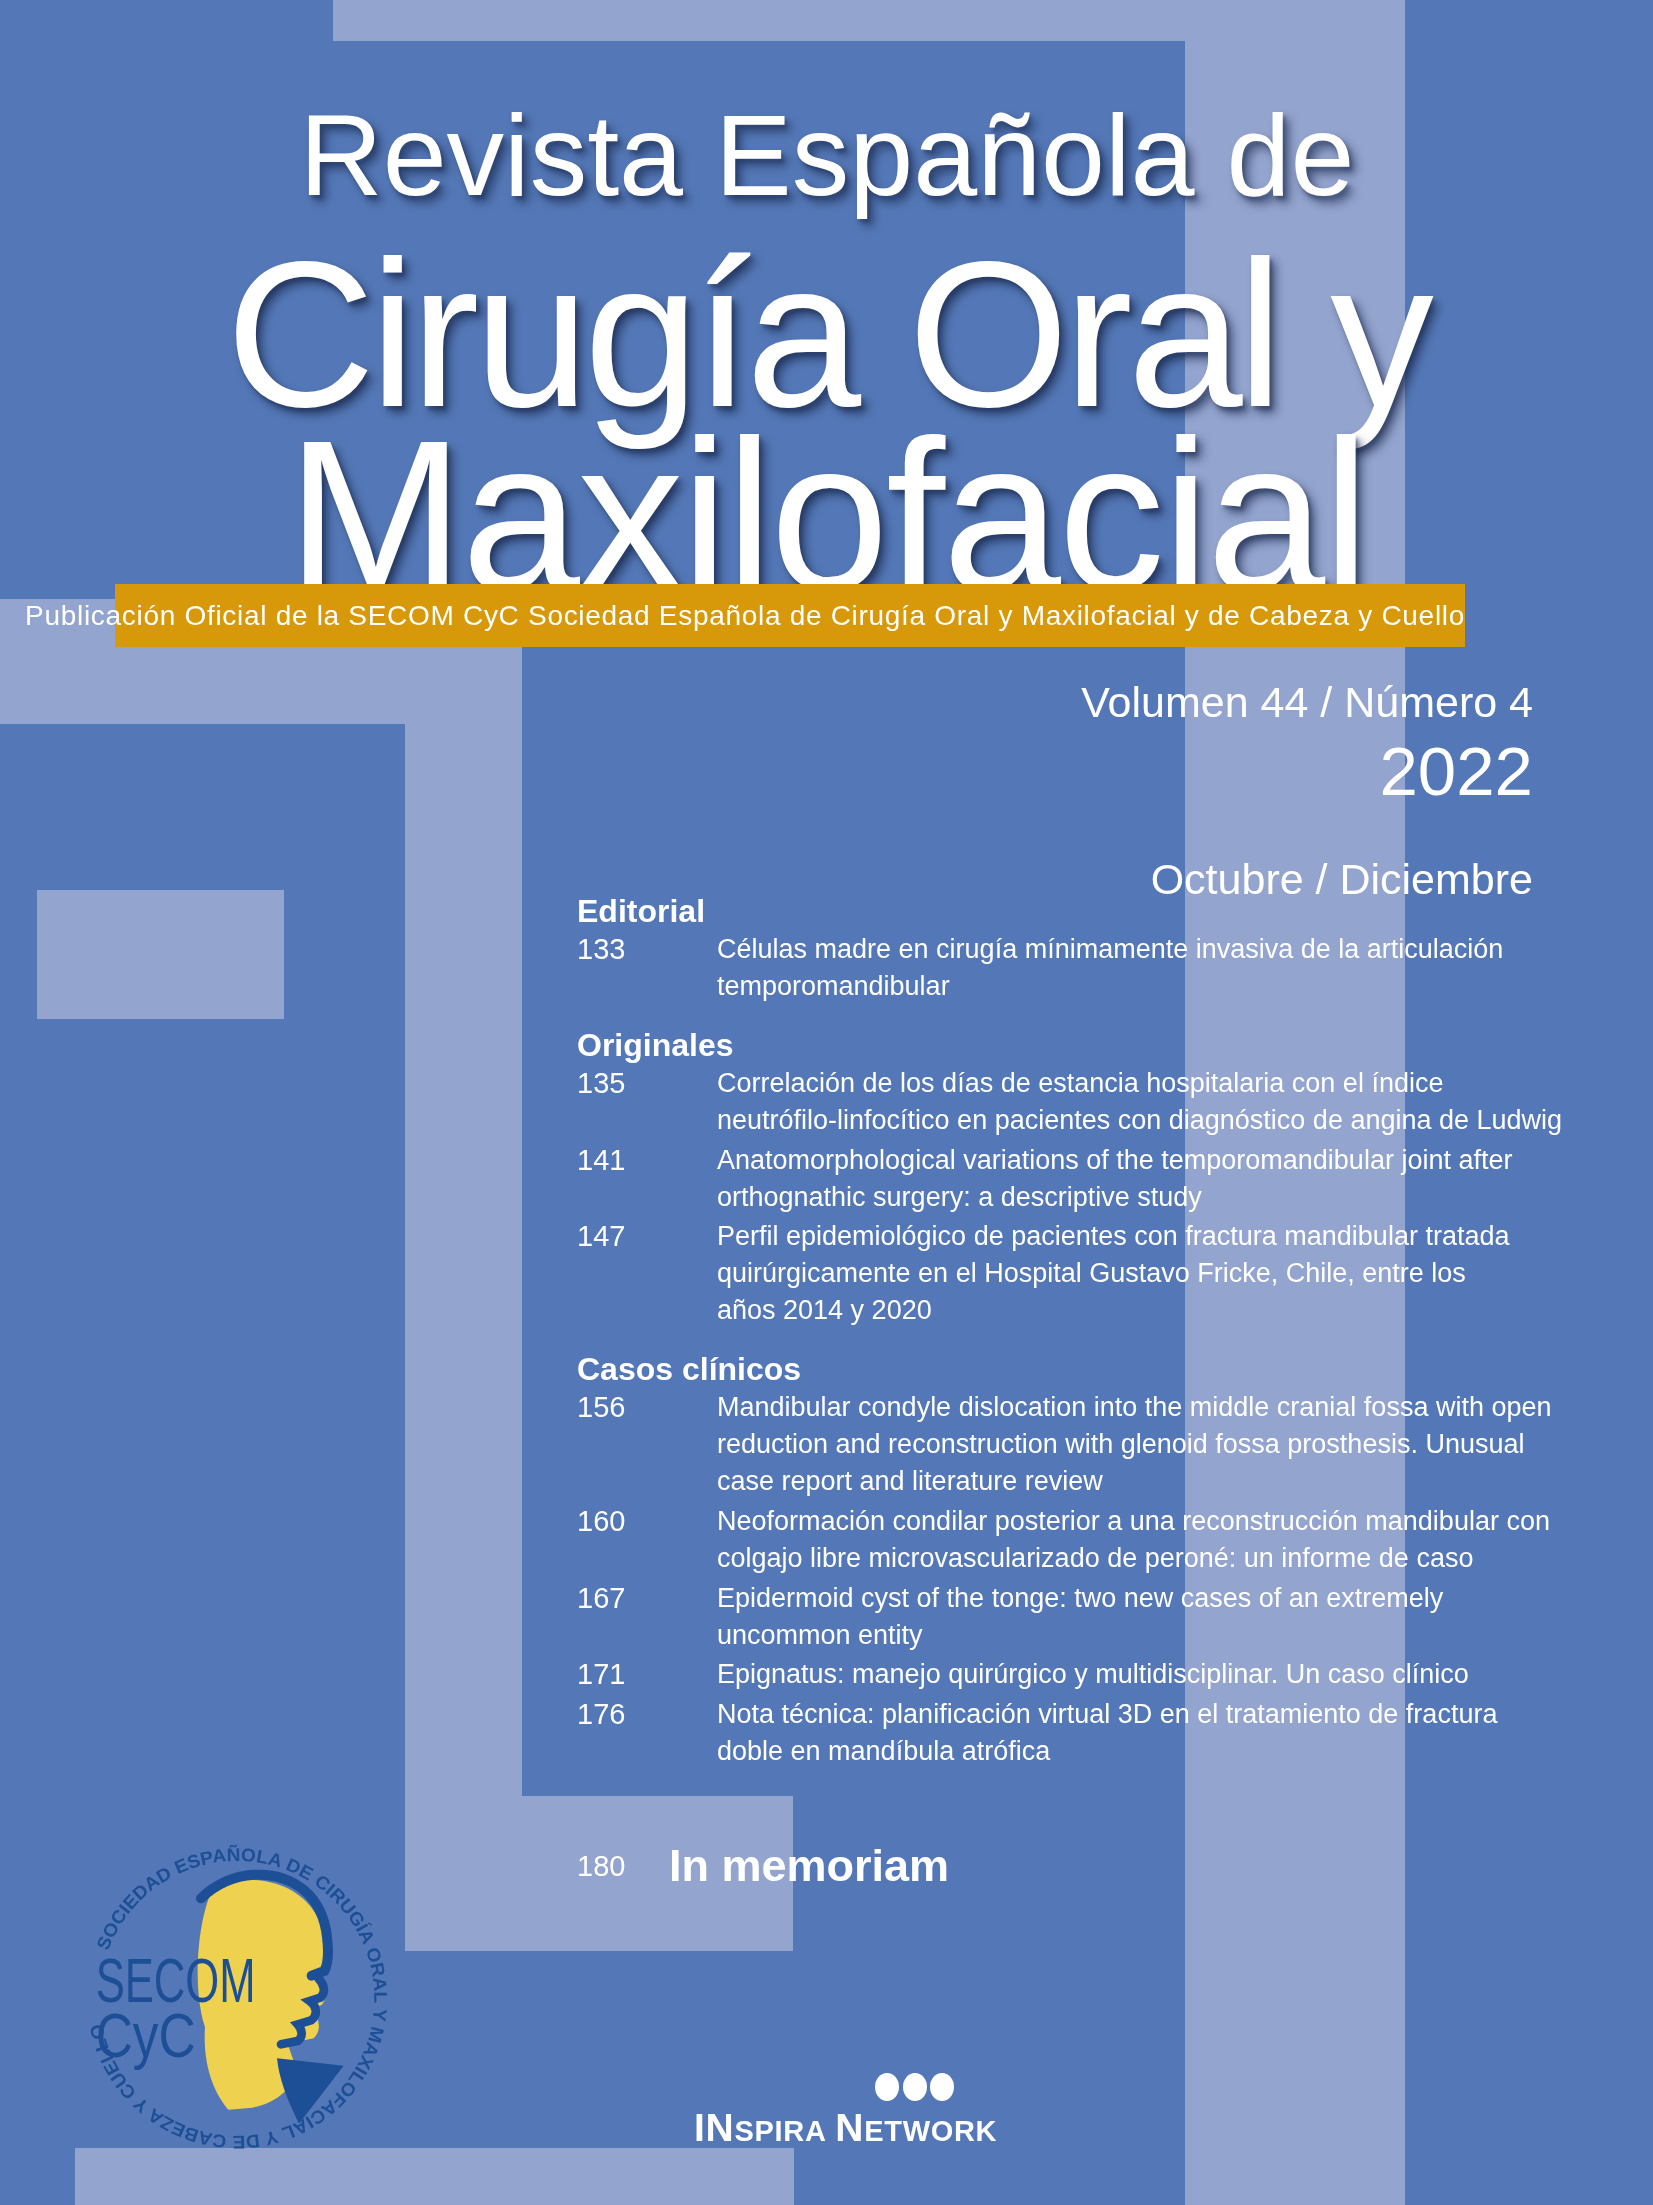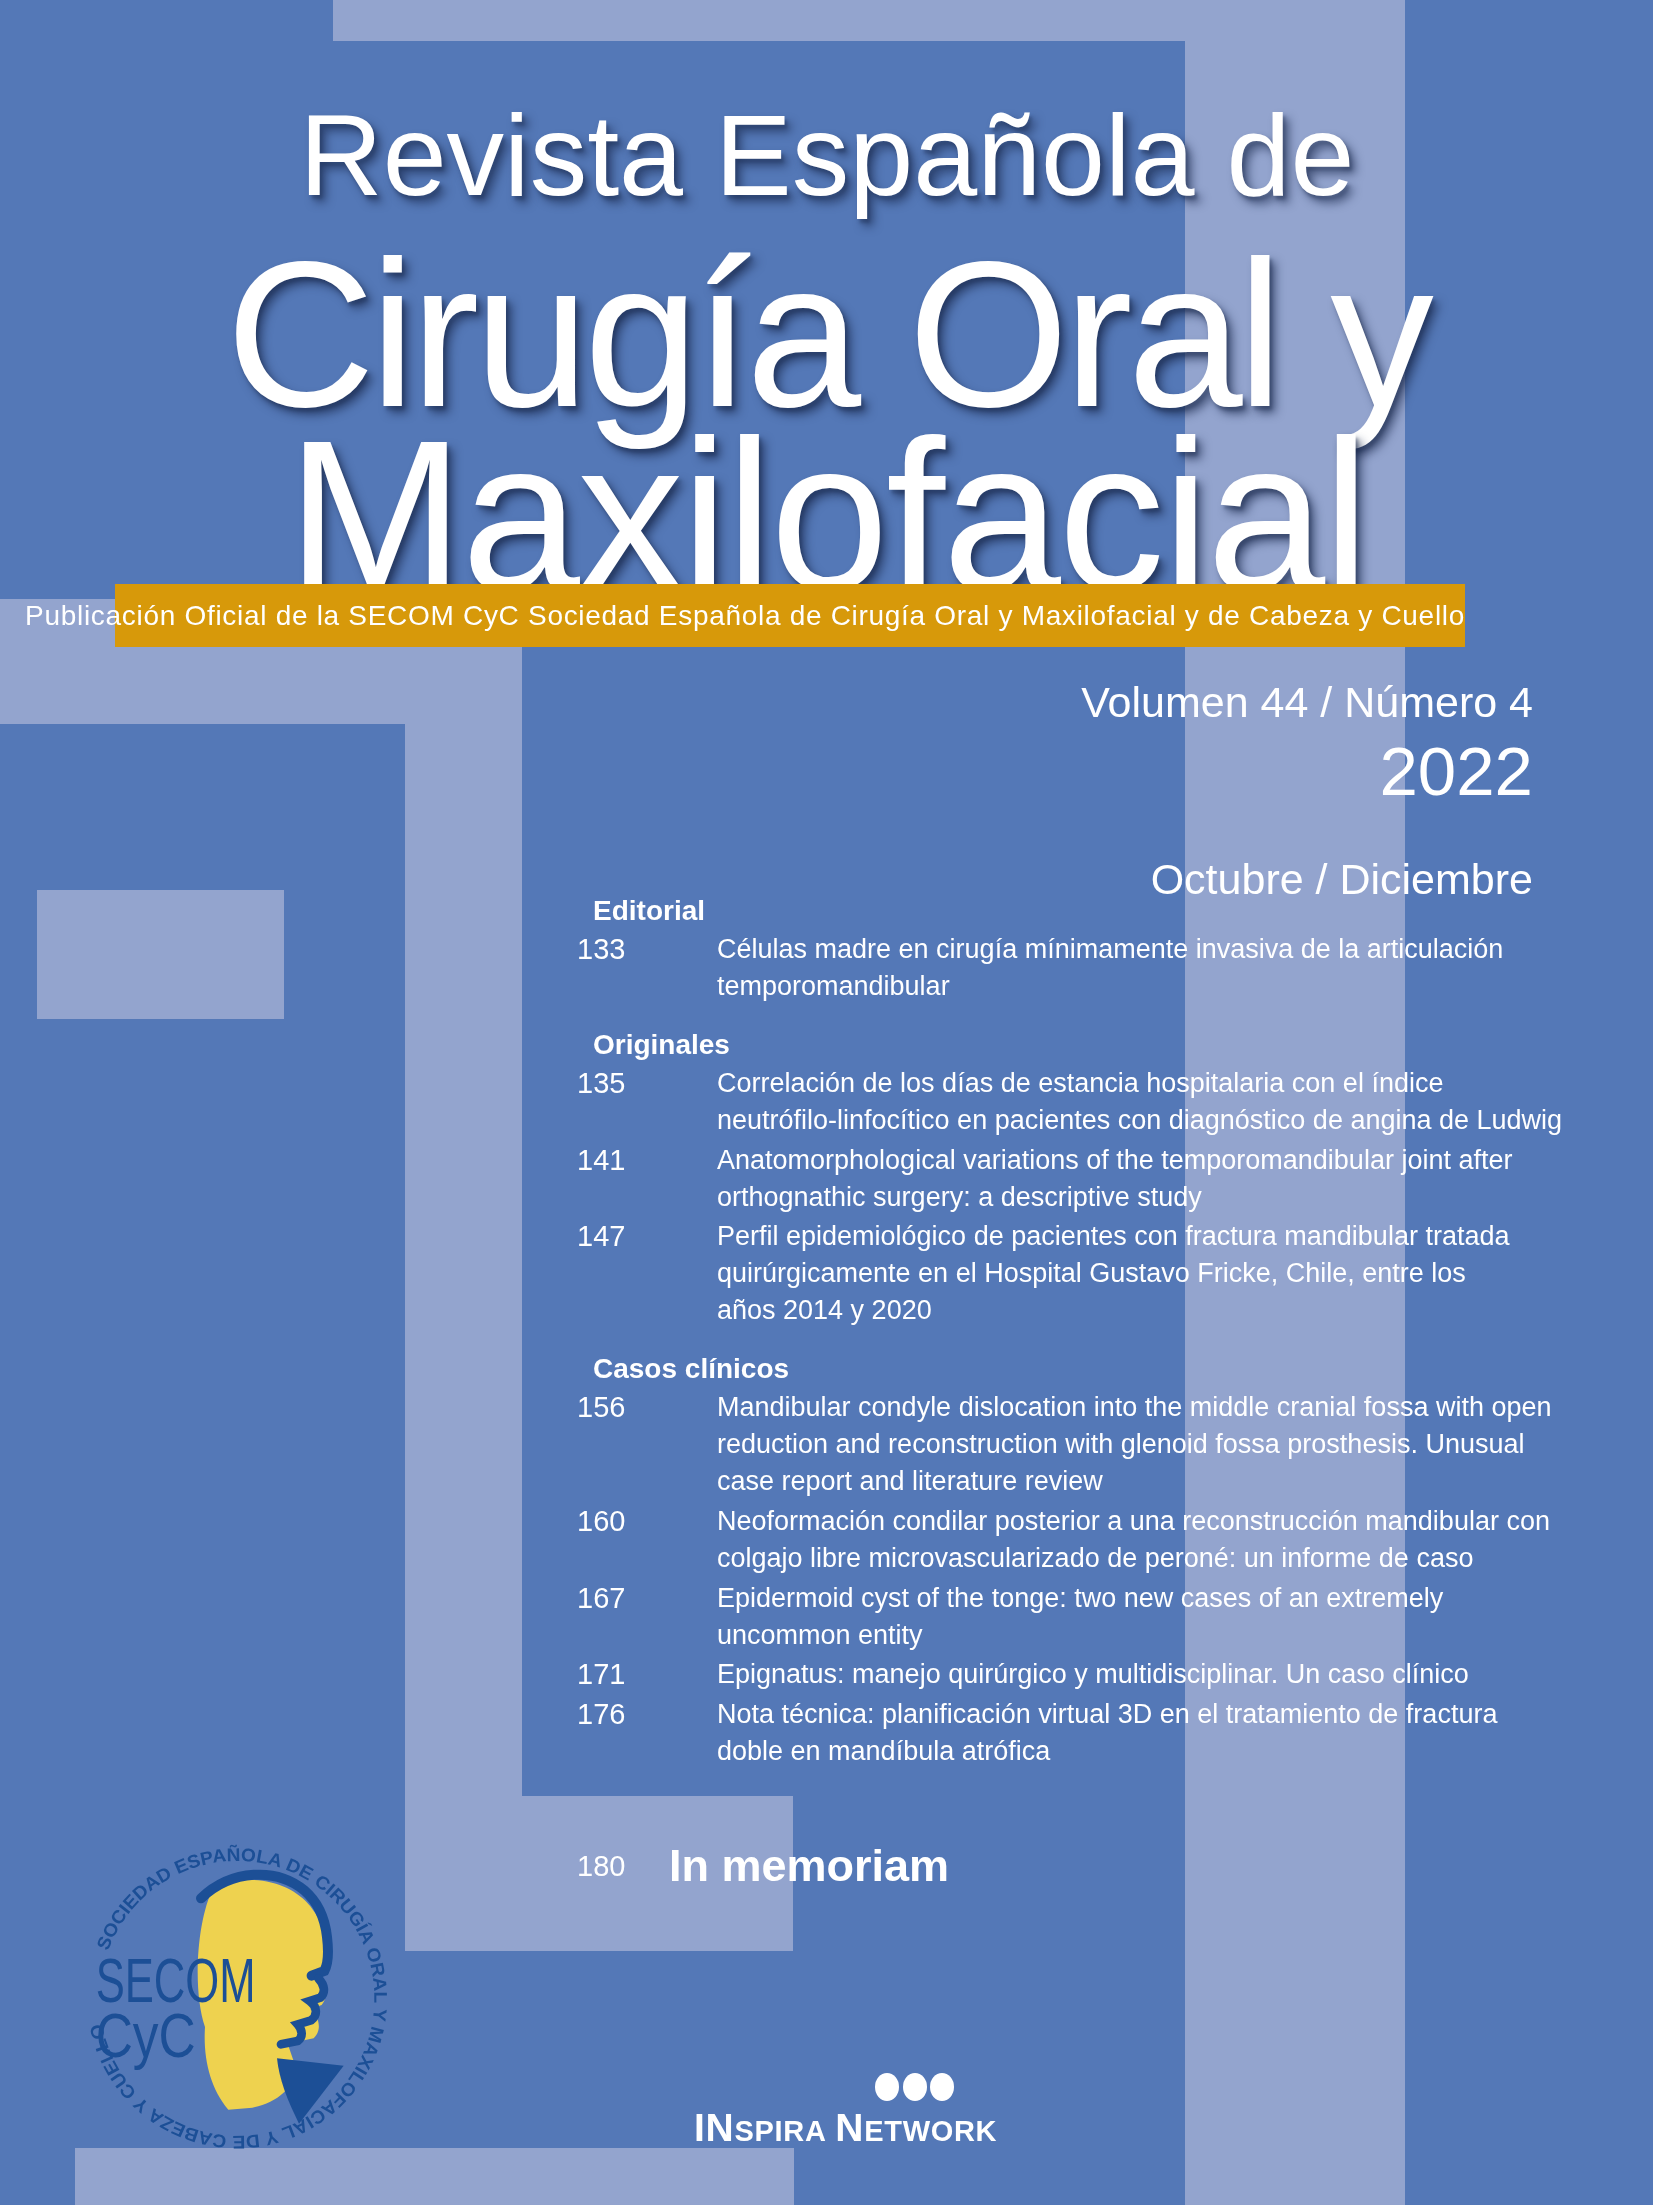--- a/index.html
+++ b/index.html
@@ -35,21 +35,21 @@
   .banner span{font-size:28px;letter-spacing:0.7px;white-space:nowrap;}
 
   
   .issue-line{position:absolute;right:120px;text-align:center;line-height:1;white-space:nowrap;}
   .issue-vol{top:681px;font-size:43px;}
   .issue-year{top:737px;font-size:69px;}
   .issue-months{top:858px;font-size:43px;}
 
   
   .toc{position:absolute;left:577px;top:891px;width:1040px;}
-  .toc-header{font-size:28px;font-weight:bold;line-height:40px;margin-left:16px;}
+  .toc-header{font-size:32px;font-weight:bold;line-height:40px;}
   .toc-section{margin-top:20px;}
   .toc-section:first-child{margin-top:0;}
   .toc-entry{display:flex;margin-bottom:2.7px;}
   .toc-num{width:92px;flex:0 0 92px;font-size:29px;line-height:37px;}
   .toc-lines{flex:1;margin-left:48px;}
   .toc-line{font-size:27px;line-height:37px;white-space:nowrap;}
   .memoriam-row{position:absolute;left:577px;top:1846px;display:flex;}
   .memoriam-num{width:92px;flex:0 0 92px;font-size:29px;line-height:40px;}
   .memoriam-title{font-size:45px;font-weight:bold;line-height:40px;}
 

